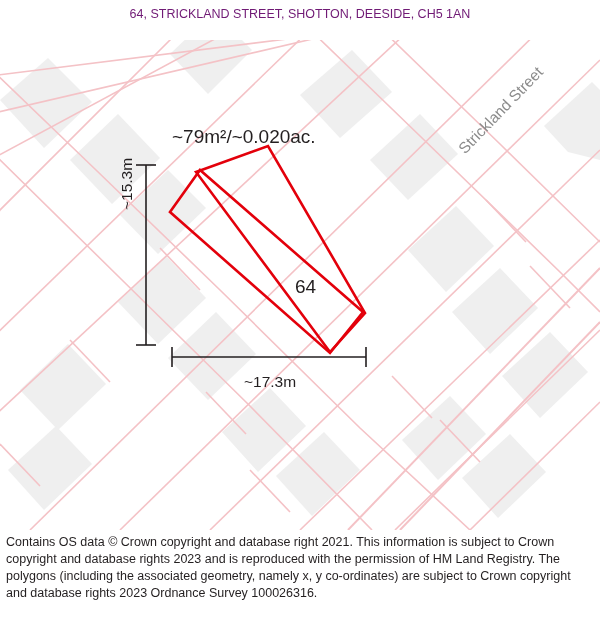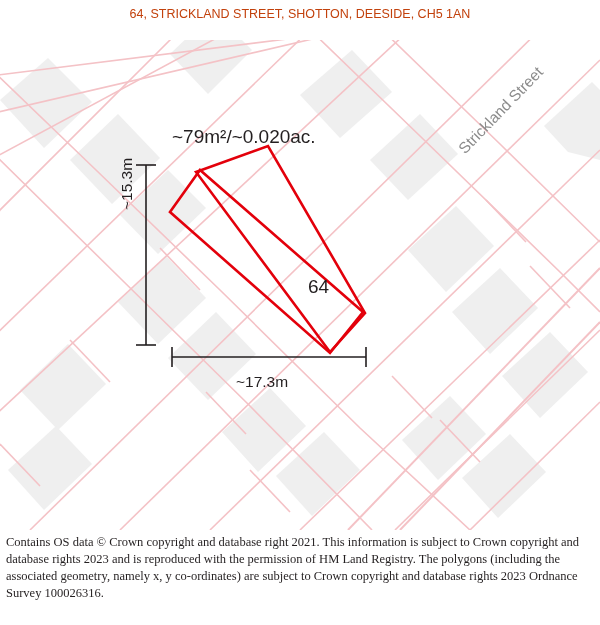--- a/index.html
+++ b/index.html
@@ -16,21 +16,21 @@
     position: relative;
   }
   .header {
     width: 600px;
     padding-top: 6px;
     text-align: center;
   }
   .header .title {
     font-size: 12.5px;
     line-height: 16px;
-    color: #c2410c;
+    color: #701a75;
   }
   .header .subtitle {
     font-size: 12.5px;
     line-height: 16px;
     color: #231f20;
   }
   .map-wrap {
     position: absolute;
     top: 40px;
     left: 0;
@@ -48,21 +48,21 @@
     position: absolute;
     left: 172px;
     top: 78px;
     font-size: 19px;
     color: #231f20;
     white-space: nowrap;
     margin-top: 8px;
   }
   .plot-number {
     position: absolute;
-    left: 308px;
+    left: 295px;
     top: 236px;
     font-size: 19px;
     color: #231f20;
   }
   .street-label {
     position: absolute;
     left: 455px;
     top: 105px;
     width: 180px;
     font-size: 15.5px;
@@ -76,37 +76,36 @@
     left: 118px;
     top: 170px;
     font-size: 15.5px;
     color: #231f20;
     transform: rotate(-90deg);
     transform-origin: left top;
     white-space: nowrap;
   }
   .dim-h {
     position: absolute;
-    left: 236px;
+    left: 244px;
     top: 333px;
     font-size: 15.5px;
     color: #231f20;
     white-space: nowrap;
   }
   .footer {
     position: absolute;
     left: 0;
     top: 534px;
     width: 600px;
     padding: 0 6px;
     box-sizing: border-box;
     font-size: 12.5px;
     line-height: 17px;
     color: #231f20;
-    font-family: Liberation Serif, serif;
   }
 </style>
 </head>
 <body>
 
 <div class="header">
   <div class="title">64, STRICKLAND STREET, SHOTTON, DEESIDE, CH5 1AN</div>
 </div>
 
 <div class="map-wrap">

